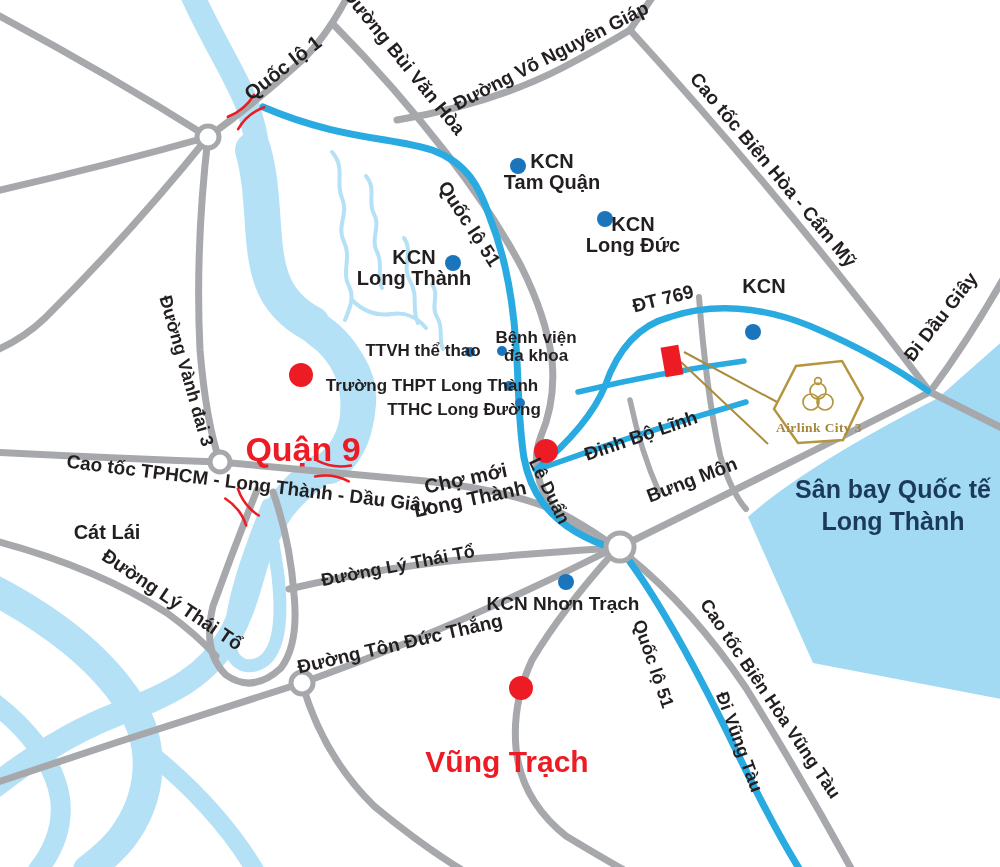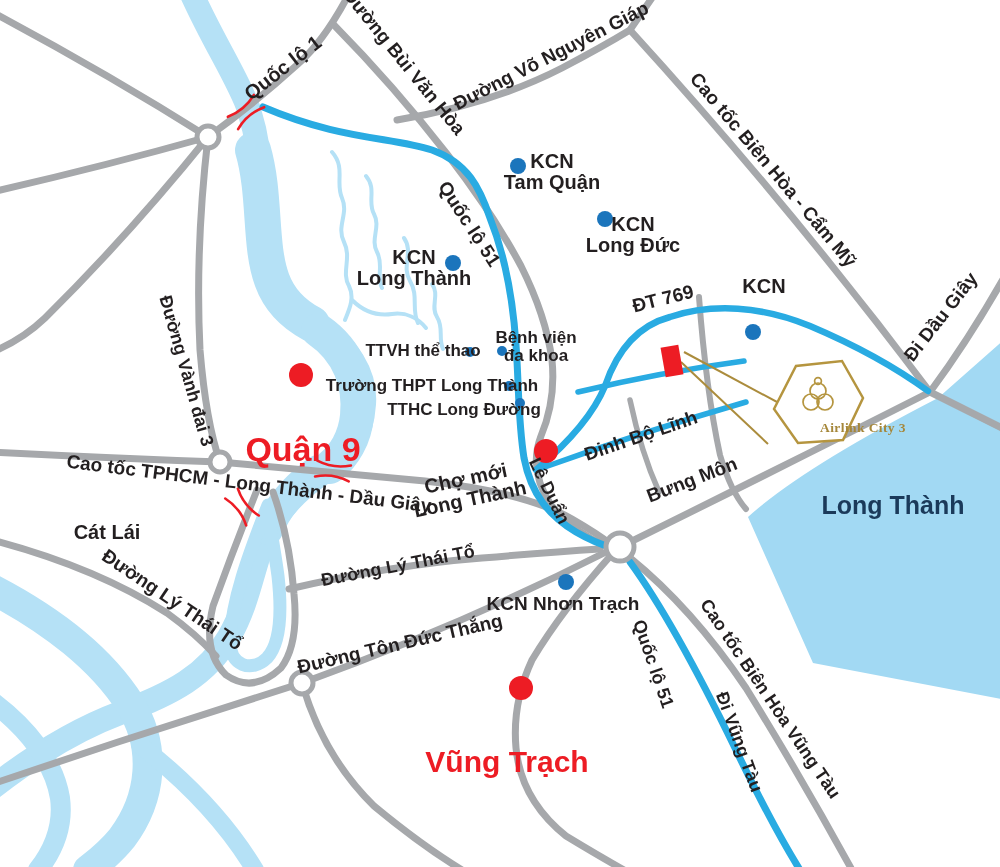--- a/index.html
+++ b/index.html
@@ -4,21 +4,21 @@
 <style>
   html,body{margin:0;padding:0;background:#fff;}
   .map{position:relative;width:1000px;height:867px;background:#fff;overflow:hidden;
        font-family:"Liberation Sans","DejaVu Sans",sans-serif;}
   .map svg{position:absolute;left:0;top:0;}
   .lbl{position:absolute;transform:translate(-50%,-50%) rotate(var(--r,0deg));
        font-weight:700;color:#231f20;white-space:nowrap;line-height:1.05;}
   .lbl span{display:block;text-align:center;}
   .red{color:#ed1c24;margin-top:46px;}
   .navy{color:#1b3a5a;}
-  .gold{color:#a5873a;font-family:"Liberation Serif","DejaVu Serif",serif;letter-spacing:.4px;margin-left:44px;}
+  .gold{color:#a5873a;font-family:"Liberation Serif","DejaVu Serif",serif;letter-spacing:.4px;}
 </style>
 </head>
 <body>
 
 <div class="map">
 
 <svg width="1000" height="867" viewBox="0 0 1000 867">
 
   <g stroke="#b5e1f6" fill="none" stroke-linecap="round">
     <path stroke-width="24" d="M190,-10 C212,40 240,82 249,110 C259,142 263,175 260,215 C257,262 266,298 306,320 C352,344 366,378 364,404 C362,436 348,456 324,472 C296,491 274,514 263,543 C252,572 248,604 229,637 C207,675 172,694 120,713 C72,731 28,760 -8,788"></path>
@@ -177,18 +177,19 @@
   <span>đa khoa</span>
 </div>
 <div class="lbl" style="left:432px;top:386px;font-size:17px">Trường THPT Long Thành</div>
 <div class="lbl" style="left:464px;top:410px;font-size:17px">TTHC Long Đường</div>
 <div class="lbl" style="left:468px;top:489px;--r:-12deg;font-size:20px">
   <span>Chợ mới</span>
   <span>Long Thành</span>
 </div>
 
 <div class="lbl navy" style="left:893px;top:505px;font-size:25px;line-height:1.28">
+  <span>Sân bay Quốc tế</span>
   <span>Long Thành</span>
 </div>
 
 <div class="lbl gold" style="left:819px;top:428px;font-size:13.5px">Airlink City 3</div>
 
 </div>
 
 </body></html>

